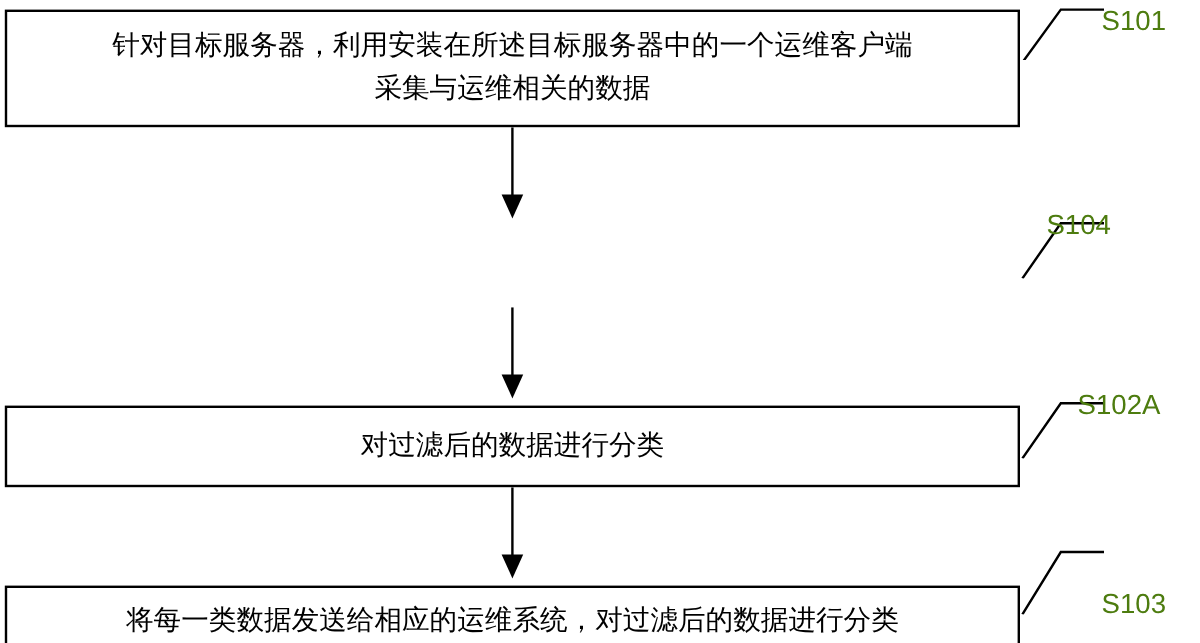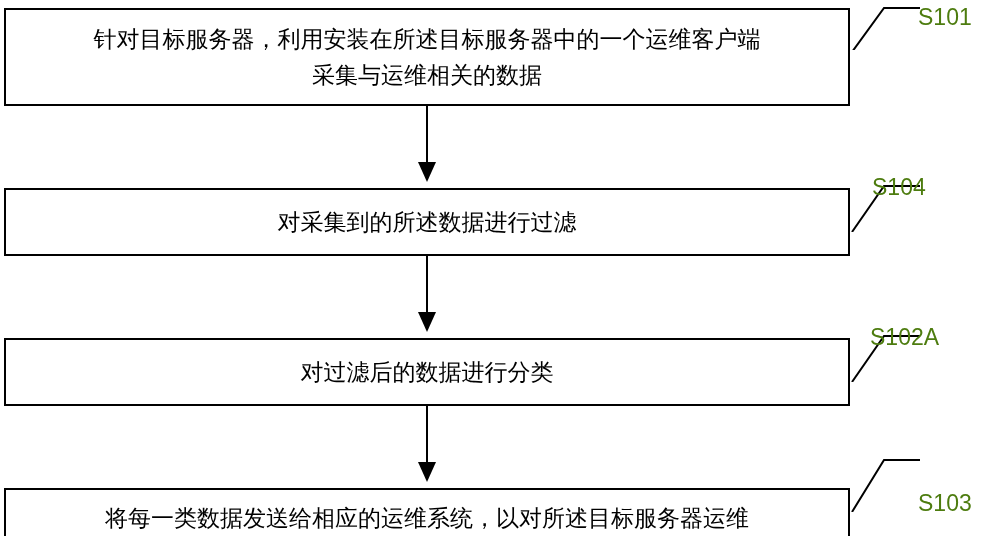--- a/index.html
+++ b/index.html
@@ -23,20 +23,21 @@
     border: 2px solid #000000;
     background: #ffffff;
     display: flex;
     align-items: center;
     justify-content: center;
     text-align: center;
     color: #000000;
     font-size: 23px;
     line-height: 36px;
     padding: 4px 12px;
+    font-family: Liberation Mono, monospace;
   }
   .step-box .text {
     display: block;
     width: 100%;
     white-space: pre-line;
   }
   .label {
     position: absolute;
     color: #4d7c0f;
     font-size: 23px;
@@ -62,47 +63,44 @@
   <svg class="leader" style="left:846px; top:0px;" width="154" height="50">
     <polyline points="852,52 884,8 920,8" transform="translate(-846,0)" fill="none" stroke="#000000" stroke-width="2"></polyline>
   </svg>
   <div class="label" style="left:918px; top:4px;">S101</div>
 
   <svg class="arrow" style="left:405px; top:106px;" width="50" height="82">
     <line x1="22" y1="0" x2="22" y2="62" stroke="#000000" stroke-width="2"></line>
     <polygon points="22,76 13,56 31,56" fill="#000000"></polygon>
   </svg>
 
-  <div class="step-box" style="left:4px; top:188px; width:846px; height:68px;">
-    <span class="text">对采集到的所述数据进行过滤</span>
-  </div>
   <svg class="leader" style="left:846px; top:176px;" width="154" height="56">
     <polyline points="6,56 38,10 74,10" fill="none" stroke="#000000" stroke-width="2"></polyline>
   </svg>
   <div class="label" style="left:872px; top:174px;">S104</div>
 
   <svg class="arrow" style="left:405px; top:256px;" width="50" height="82">
     <line x1="22" y1="0" x2="22" y2="62" stroke="#000000" stroke-width="2"></line>
     <polygon points="22,76 13,56 31,56" fill="#000000"></polygon>
   </svg>
 
   <div class="step-box" style="left:4px; top:338px; width:846px; height:68px;text-align:center;">
     <span class="text">对过滤后的数据进行分类</span>
   </div>
   <svg class="leader" style="left:846px; top:326px;" width="154" height="56">
     <polyline points="6,56 38,10 74,10" fill="none" stroke="#000000" stroke-width="2"></polyline>
   </svg>
-  <div class="label" style="left:870px; top:324px;">S102A</div>
+  <div class="label" style="left:898px; top:324px;">S102A</div>
 
   <svg class="arrow" style="left:405px; top:406px;" width="50" height="82">
     <line x1="22" y1="0" x2="22" y2="62" stroke="#000000" stroke-width="2"></line>
     <polygon points="22,76 13,56 31,56" fill="#000000"></polygon>
   </svg>
 
   <div class="step-box" style="left:4px; top:488px; width:846px; height:60px;">
-    <span class="text">将每一类数据发送给相应的运维系统，以对所述目标服务器运维</span>
+    <span class="text">将每一类数据发送给相应的运维系统，对过滤后的数据进行分类</span>
   </div>
   <svg class="leader" style="left:846px; top:446px;" width="154" height="66">
     <polyline points="6,66 38,14 74,14" fill="none" stroke="#000000" stroke-width="2"></polyline>
   </svg>
   <div class="label" style="left:918px; top:446px;margin-top:44px;">S103</div>
 
 </div>
 
 </body></html>

